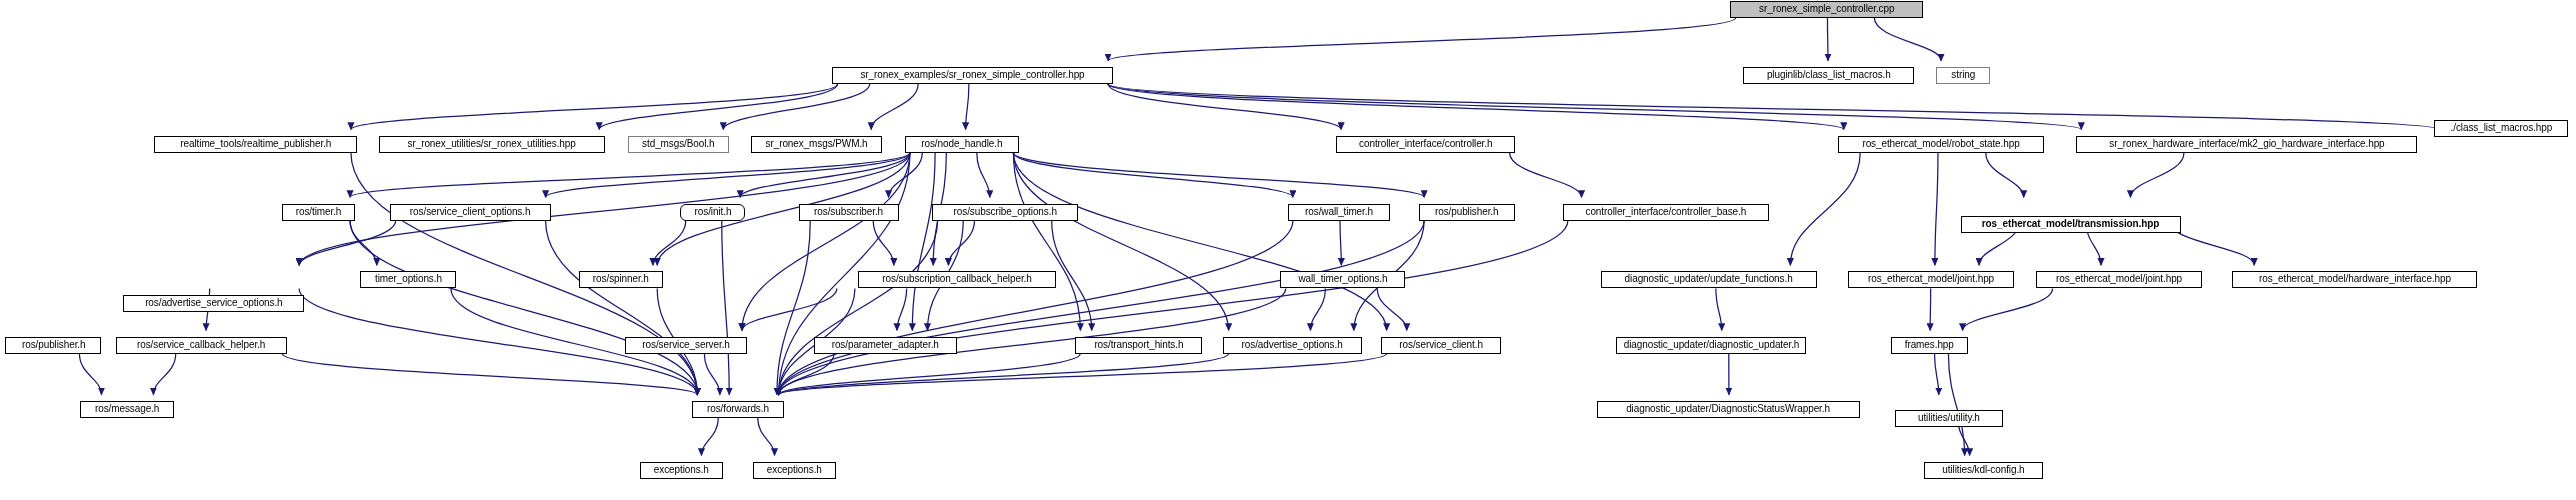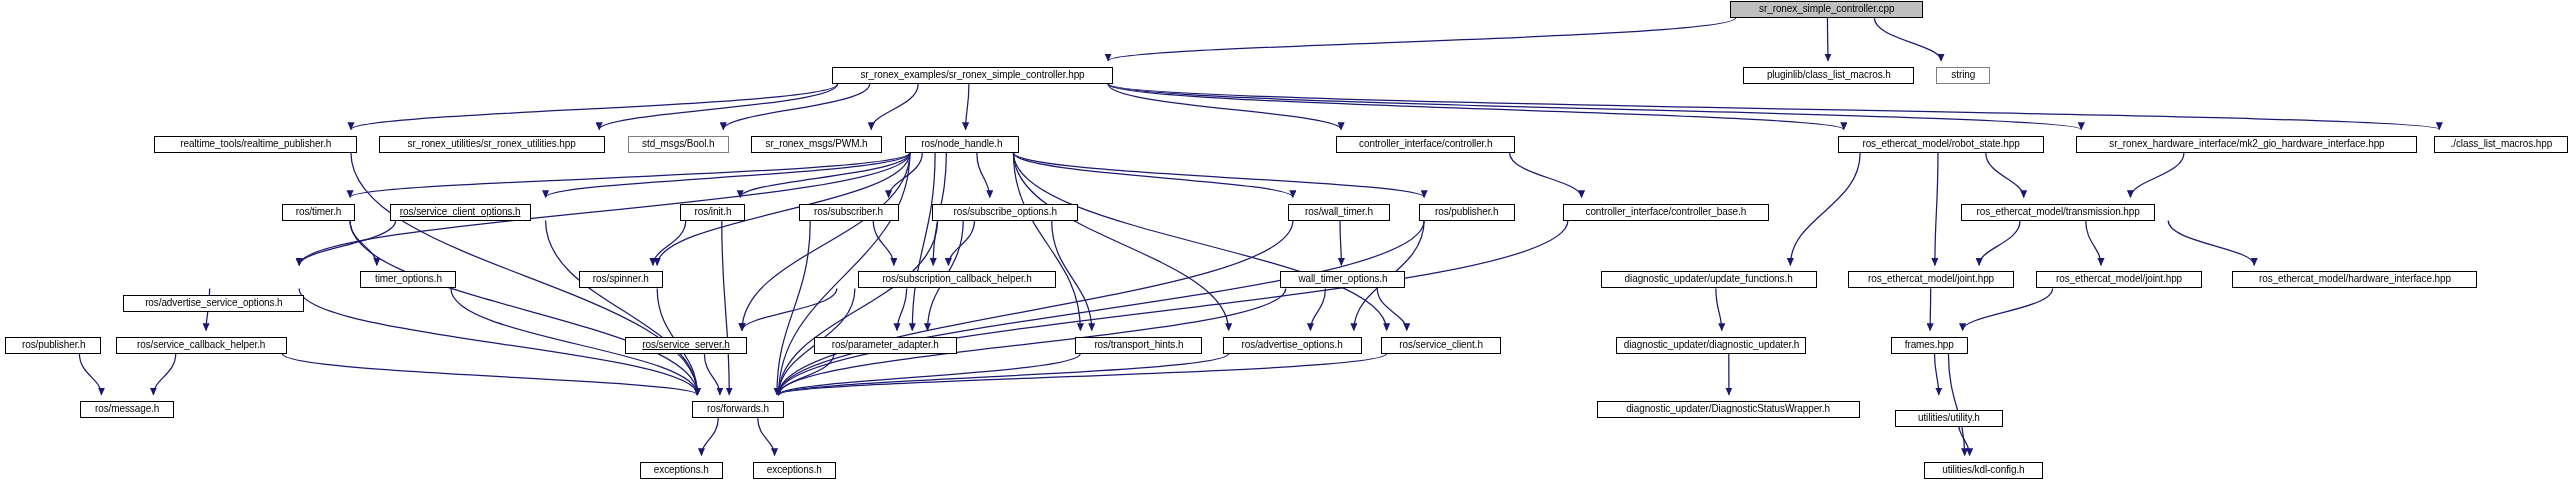--- a/index.html
+++ b/index.html
@@ -175,48 +175,48 @@
       </div>
       <div class="node solid" style="left: 1336px; top: 136px; width: 179px;">
         <span class="label">controller_interface/controller.h</span>
       </div>
       <div class="node solid" style="left: 1838px; top: 136px; width: 206px;">
         <span class="label">ros_ethercat_model/robot_state.hpp</span>
       </div>
       <div class="node solid" style="left: 2076px; top: 136px; width: 341px;">
         <span class="label">sr_ronex_hardware_interface/mk2_gio_hardware_interface.hpp</span>
       </div>
-      <div class="node solid" style="left: 2434px; top: 136px; width: 134px; justify-content: center;">
+      <div class="node solid" style="left: 2434px; top: 120px; width: 134px; justify-content: center;">
         <span class="label">./class_list_macros.hpp</span>
       </div>
       <div class="node solid" style="left: 282px; top: 204px; width: 73px;">
         <span class="label">ros/timer.h</span>
       </div>
-      <div class="node solid" style="left: 390px; top: 204px; width: 141px; text-decoration: underline;">
+      <div class="node solid" style="left: 390px; top: 204px; width: 161px;">
         <span class="label">ros/service_client_options.h</span>
       </div>
-      <div class="node solid" style="left: 680px; top: 204px; width: 65px;">
+      <div class="node solid" style="left: 680px; top: 204px; width: 65px; border-radius: 6px;">
         <span class="label">ros/init.h</span>
       </div>
       <div class="node solid" style="left: 799px; top: 204px; width: 100px;">
         <span class="label">ros/subscriber.h</span>
       </div>
       <div class="node solid" style="left: 932px; top: 204px; width: 146px;">
         <span class="label">ros/subscribe_options.h</span>
       </div>
       <div class="node solid" style="left: 1288px; top: 204px; width: 102px;">
         <span class="label">ros/wall_timer.h</span>
       </div>
       <div class="node solid" style="left: 1419px; top: 204px; width: 96px;">
         <span class="label">ros/publisher.h</span>
       </div>
       <div class="node solid" style="left: 1563px; top: 204px; width: 206px;">
         <span class="label">controller_interface/controller_base.h</span>
       </div>
-      <div class="node solid" style="left: 1961px; top: 204px; width: 194px;">
+      <div class="node solid" style="left: 1961px; top: 216px; width: 220px; font-weight: bold;">
         <span class="label">ros_ethercat_model/transmission.hpp</span>
       </div>
       <div class="node solid" style="left: 123px; top: 271px; width: 181px; margin-top: 24px;">
         <span class="label">ros/advertise_service_options.h</span>
       </div>
       <div class="node solid" style="left: 360px; top: 271px; width: 96px;">
         <span class="label">timer_options.h</span>
       </div>
       <div class="node solid" style="left: 579px; top: 271px; width: 84px;">
         <span class="label">ros/spinner.h</span>
@@ -238,21 +238,21 @@
       </div>
       <div class="node solid" style="left: 2232px; top: 271px; width: 245px;">
         <span class="label">ros_ethercat_model/hardware_interface.hpp</span>
       </div>
       <div class="node solid" style="left: 5.4px; top: 337px; width: 96px;">
         <span class="label">ros/publisher.h</span>
       </div>
       <div class="node solid" style="left: 116px; top: 337px; width: 171px;">
         <span class="label">ros/service_callback_helper.h</span>
       </div>
-      <div class="node solid" style="left: 625px; top: 337px; width: 122px; text-decoration: underline;">
+      <div class="node solid" style="left: 625px; top: 337px; width: 122px;">
         <span class="label">ros/service_server.h</span>
       </div>
       <div class="node solid" style="left: 814px; top: 337px; width: 143px;">
         <span class="label">ros/parameter_adapter.h</span>
       </div>
       <div class="node solid" style="left: 1075px; top: 337px; width: 127px;">
         <span class="label">ros/transport_hints.h</span>
       </div>
       <div class="node solid" style="left: 1223px; top: 337px; width: 139px;">
         <span class="label">ros/advertise_options.h</span>

